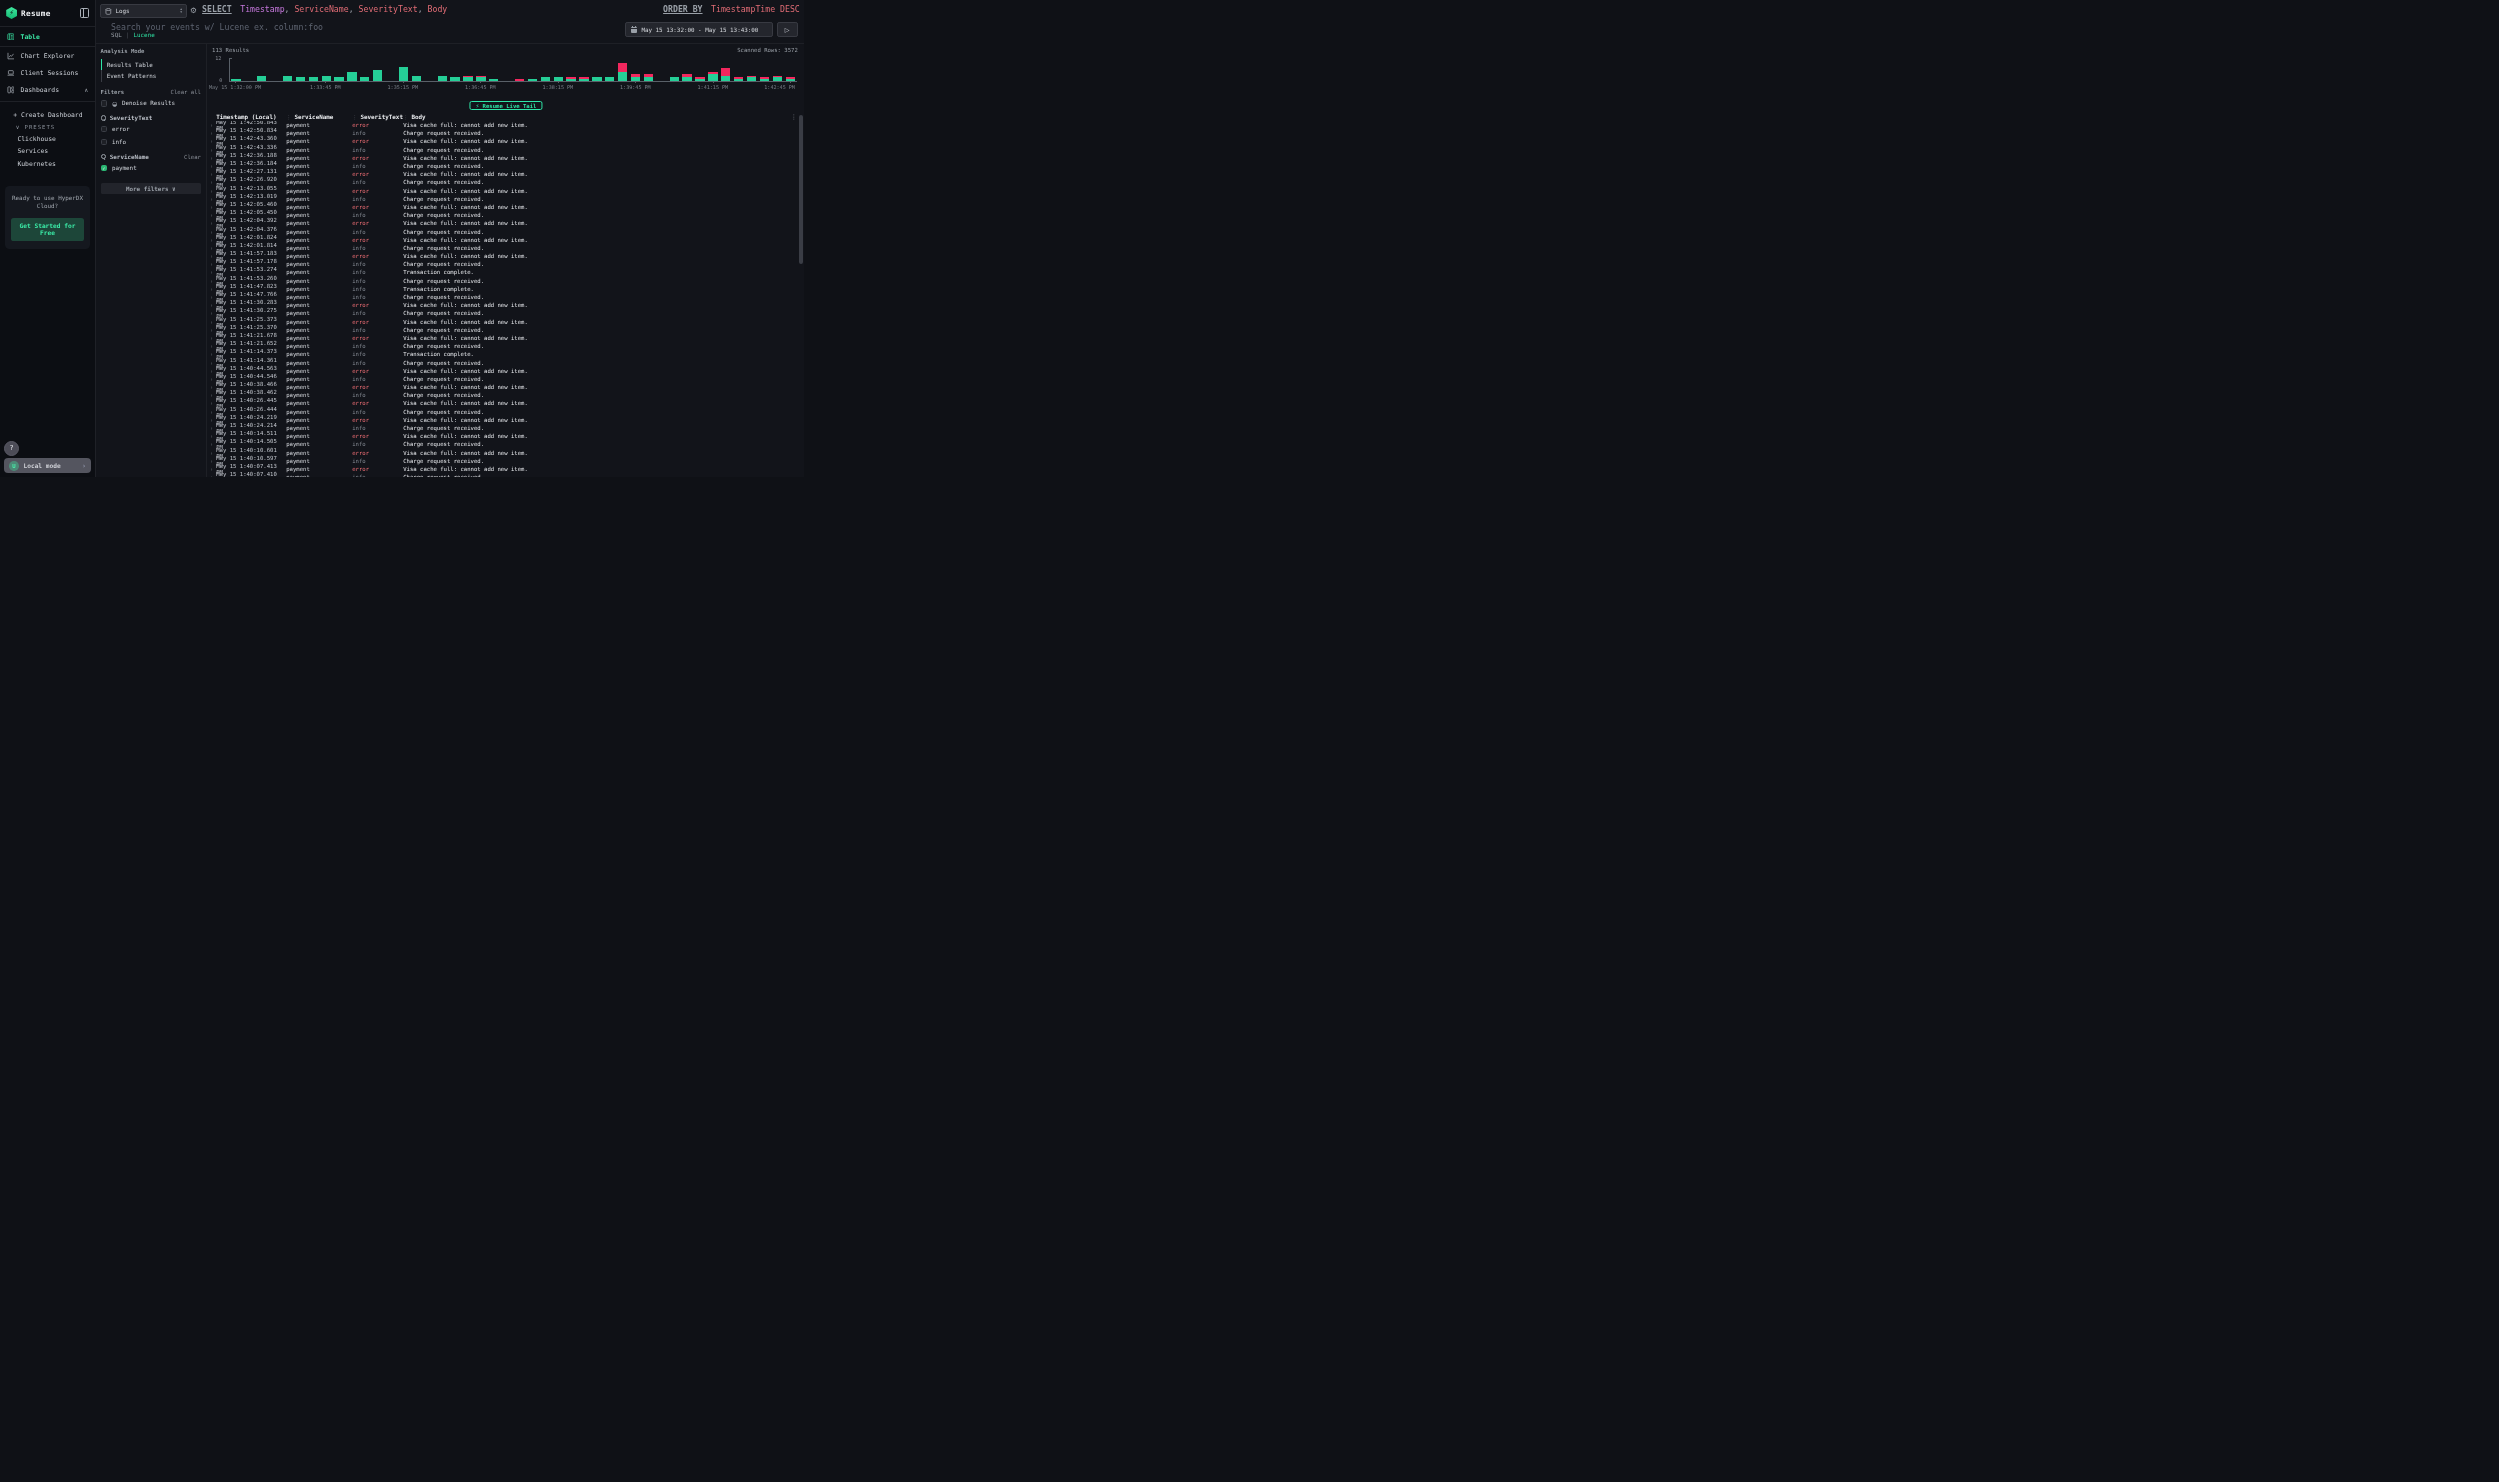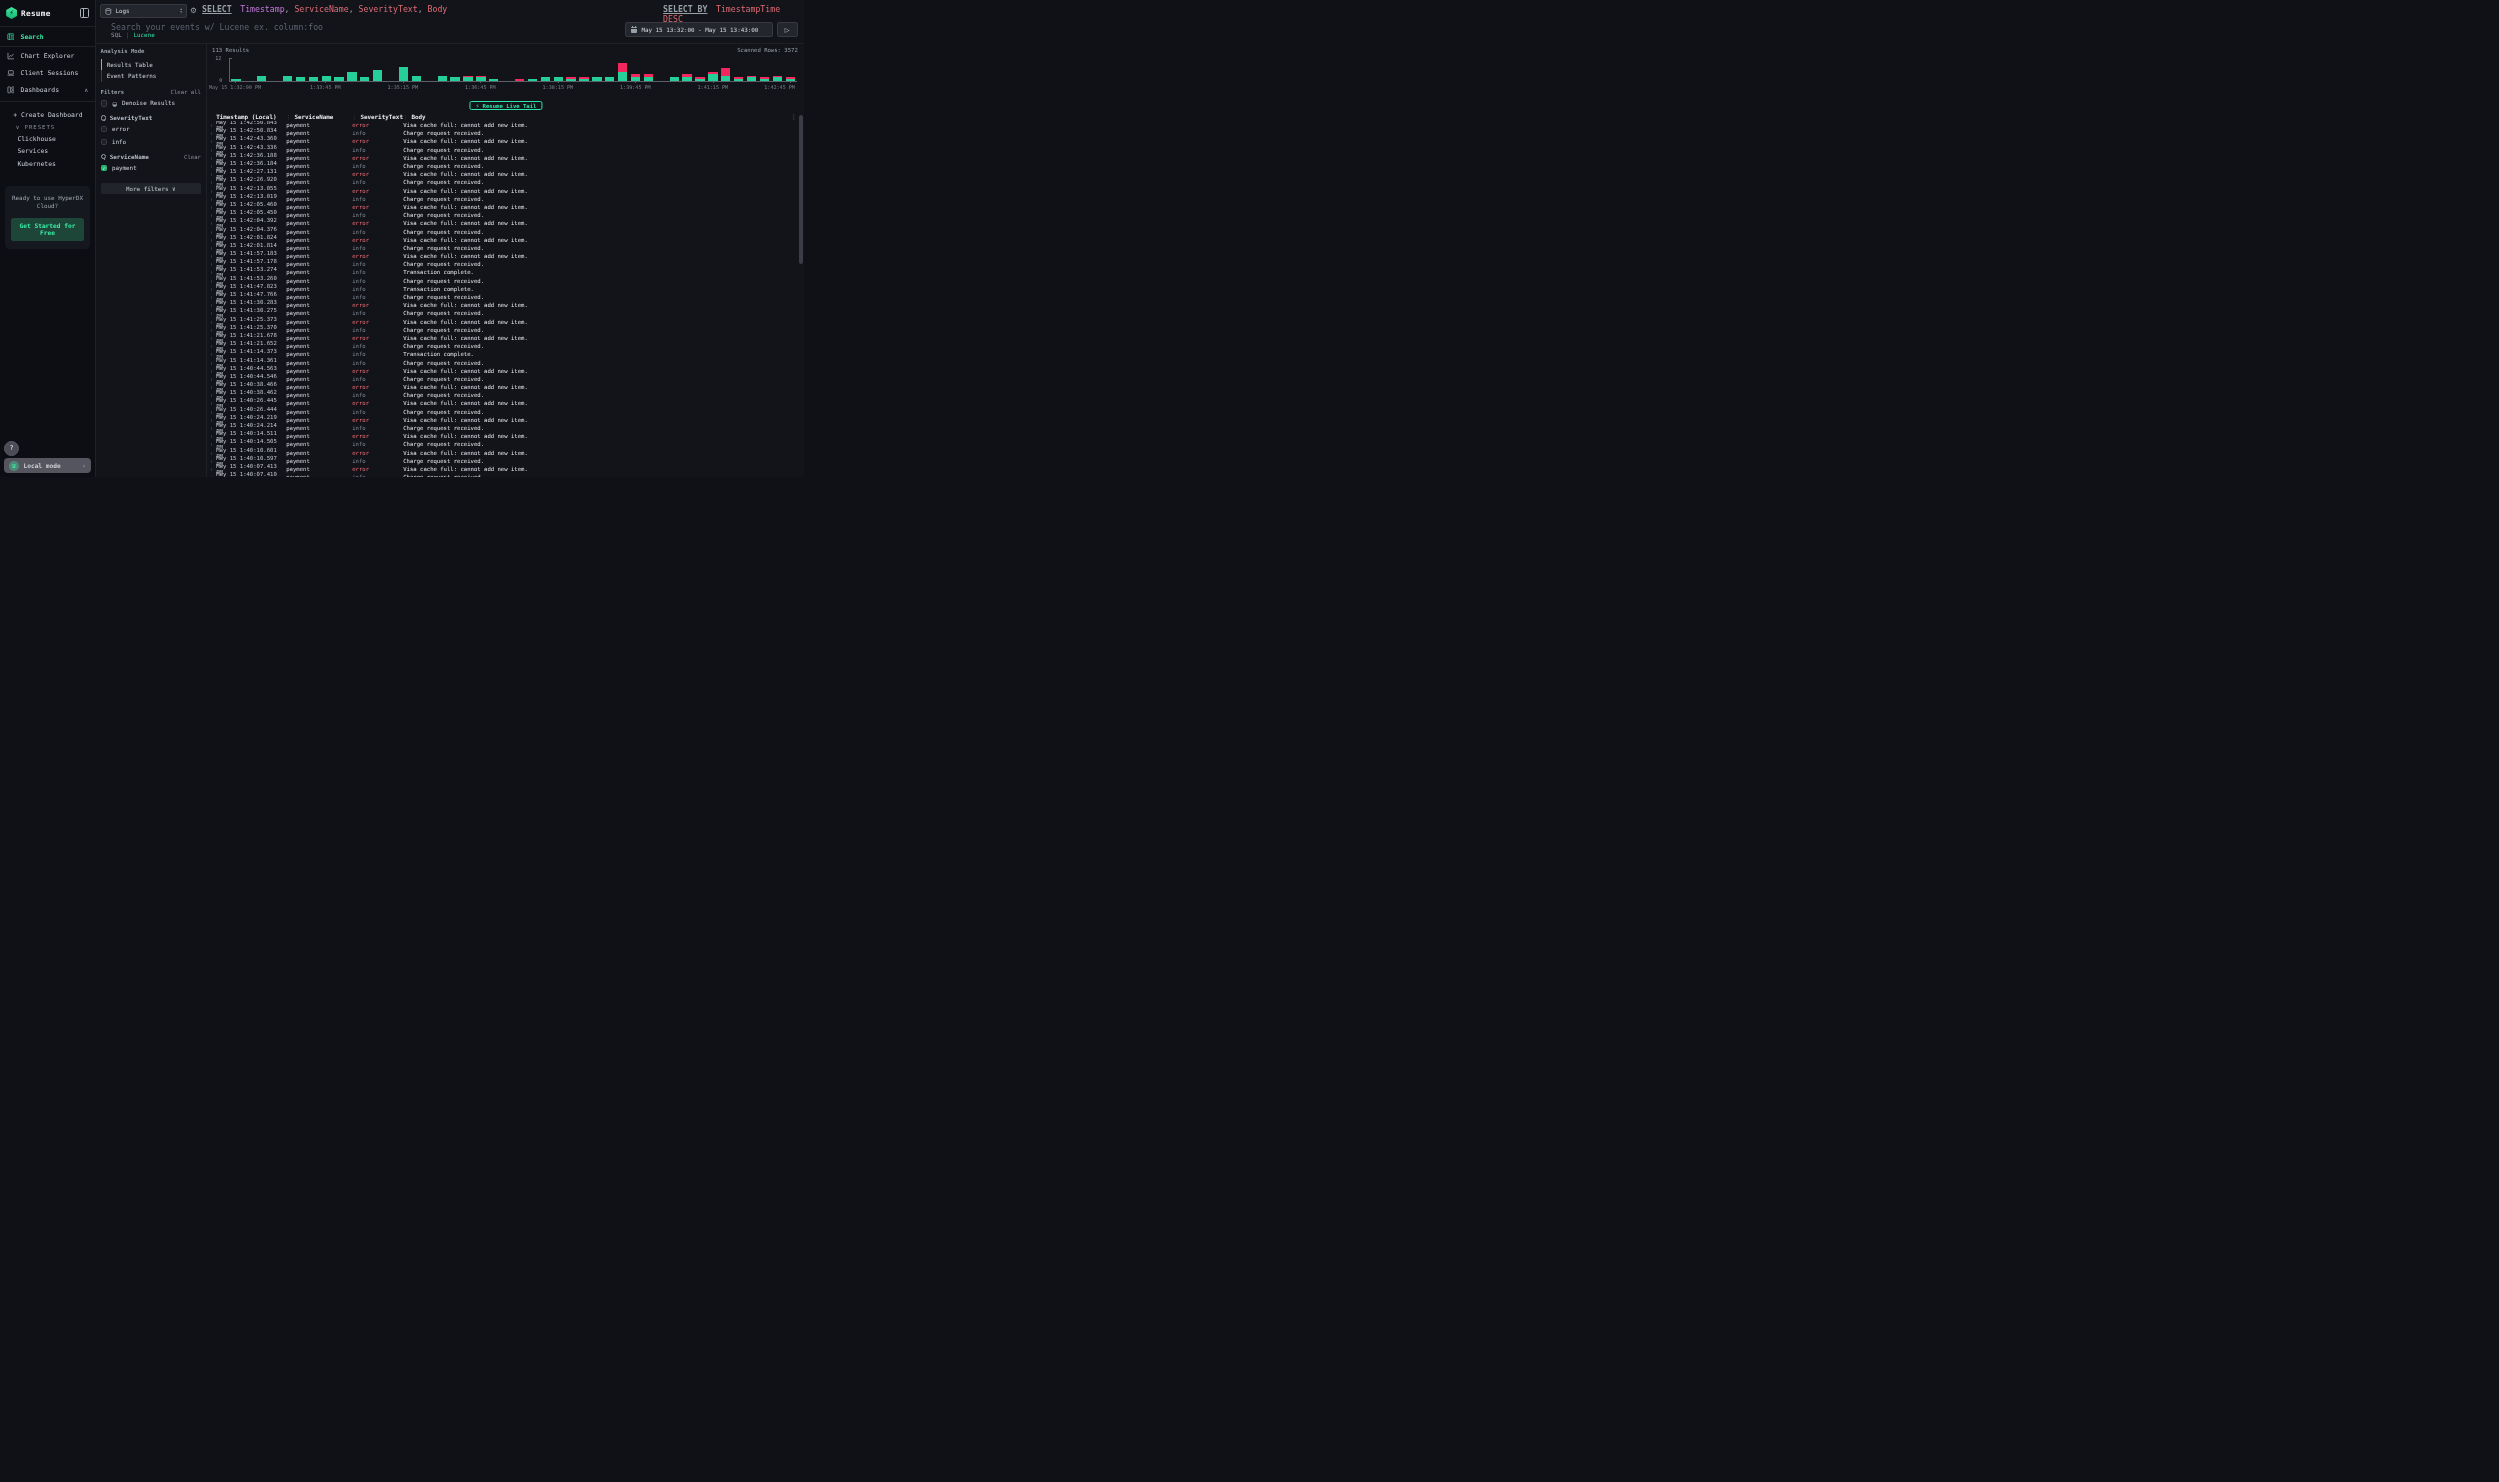--- a/index.html
+++ b/index.html
@@ -150,21 +150,21 @@
         <div class="nav-item active">
           <span class="nico">
             <svg width="7.7" height="7.7" viewBox="0 0 14 14" fill="none" stroke="currentColor" stroke-width="1.3">
               <rect x="1.5" y="1.5" width="11" height="11" rx="1.5"></rect>
               <line x1="4.8" y1="1.5" x2="4.8" y2="12.5"></line>
               <line x1="7" y1="4.5" x2="10.4" y2="4.5"></line>
               <line x1="7" y1="7" x2="10.4" y2="7"></line>
               <line x1="7" y1="9.5" x2="10.4" y2="9.5"></line>
             </svg>
           </span>
-          <span>Search</span>
+          <span>Table</span>
         </div>
         <div class="nav-item">
           <span class="nico">
             <svg width="7.7" height="7.7" viewBox="0 0 14 14" fill="none" stroke="currentColor" stroke-width="1.3">
               <path d="M1.8 1.5v11h11"></path>
               <polyline points="3.8,9.5 6.3,6.3 8.2,7.8 12,3.3"></polyline>
             </svg>
           </span>
           <span>Chart Explorer</span>
         </div>
@@ -222,21 +222,21 @@
         </svg>
       <span>Logs</span>
       <span class="arrows g">▴<br>▾</span>
     </div>
     <div id="gear" class="g">⚙</div>
     <div id="query-box">
       <span class="kw">SELECT</span>
       <span id="query-cols"><span style="color: rgb(198, 120, 221);">Timestamp</span><span style="color: rgb(154, 160, 168);">, </span><span style="color: rgb(224, 108, 117);">ServiceName</span><span style="color: rgb(154, 160, 168);">, </span><span style="color: rgb(224, 108, 117);">SeverityText</span><span style="color: rgb(154, 160, 168);">, </span><span style="color: rgb(224, 108, 117);">Body</span></span>
     </div>
     <div id="order-box">
-      <span class="kw">SELECT BY</span>
+      <span class="kw">ORDER BY</span>
       <span class="orderval">TimestampTime DESC</span>
     </div>
     <div id="search-box">
       <span class="ph">Search your events w/ Lucene ex. column:foo</span>
       <span class="modes">
         <span class="mode-sql">SQL</span>
         <span class="mode-div">|</span>
         <span class="mode-lucene">Lucene</span>
       </span>
     </div>

